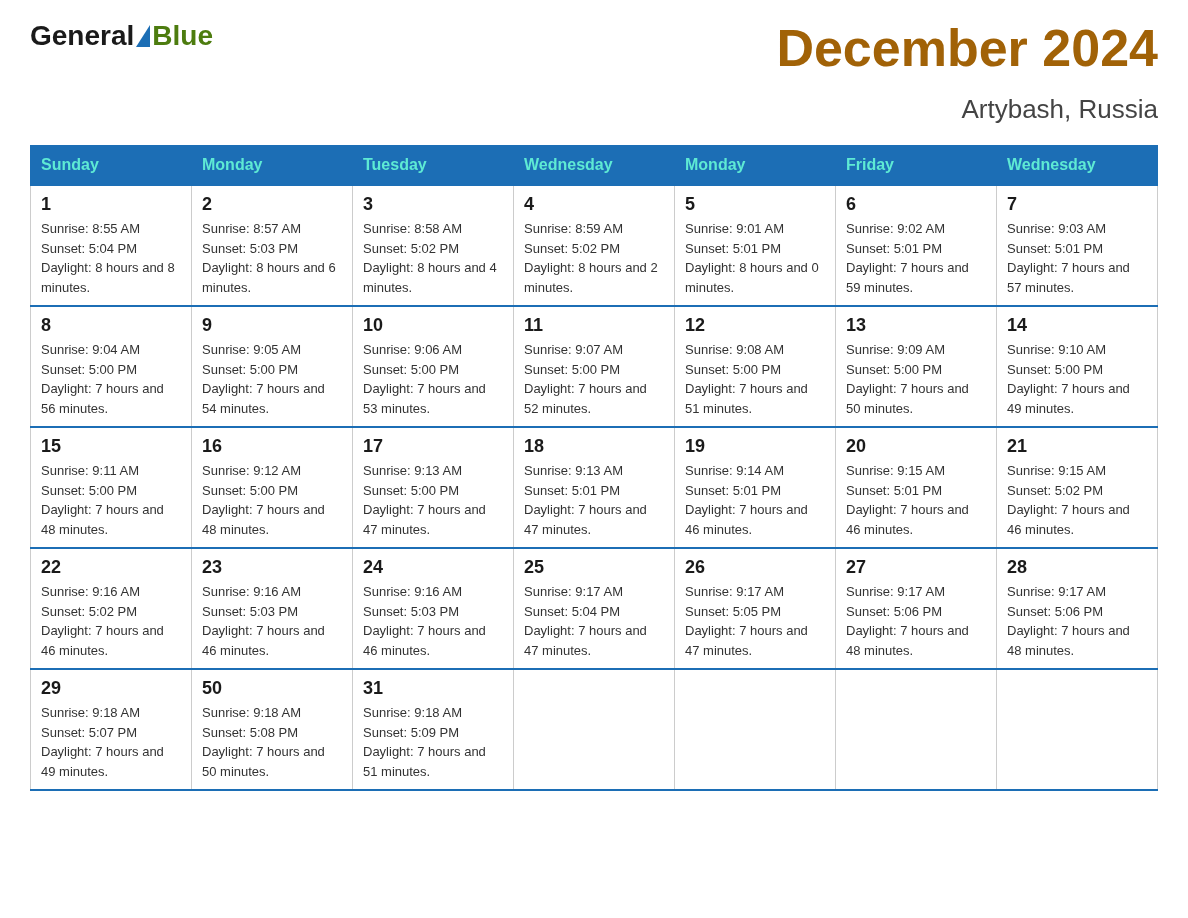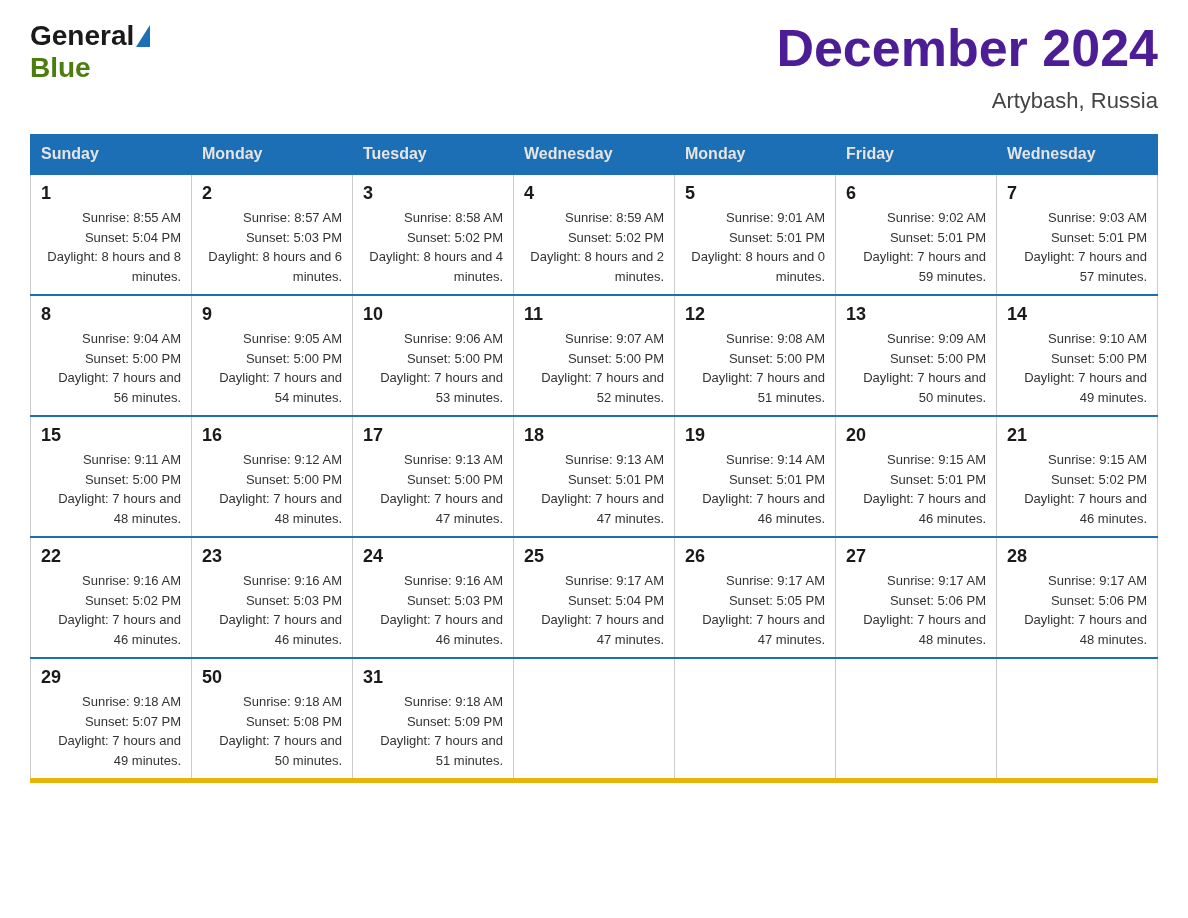--- a/index.html
+++ b/index.html
@@ -11,21 +11,21 @@
       padding: 20px 30px;
     }
     .header {
       display: flex;
       justify-content: space-between;
       align-items: flex-start;
       margin-bottom: 20px;
     }
     .logo {
       display: flex;
-      flex-direction: column;
+      flex-direction: row;
       align-items: flex-start;
     }
     .logo-text {
       display: flex;
       align-items: center;
       font-size: 28px;
       font-weight: bold;
       color: #1a1a1a;
     }
     .logo-general { color: #1a1a1a; }
@@ -42,36 +42,36 @@
       color: #4d7c0f;
       font-size: 28px;
       font-weight: bold;
     }
     .title-section {
       text-align: right;
     }
     .month-title {
       font-size: 52px;
       font-weight: bold;
-      color: #4c1d95;
+      color: #a16207;
       line-height: 1.1;
       margin-left: 28px;
     }
     .location {
-      font-size: 22px;
+      font-size: 26px;
       color: #444;
-      margin-top: 11px;
+      margin-top: 17px;
     }
     .calendar {
       width: 100%;
       border-collapse: collapse;
     }
     .calendar th {
       background-color: #1c6eb5;
-      color: #e5e5e5;
+      color: #5eead4;
       font-size: 16px;
       font-weight: bold;
       padding: 10px 10px;
       text-align: left;
       border: 1px solid #1c6eb5;
     }
     .calendar td {
       vertical-align: top;
       padding: 8px 10px;
       border: 1px solid #ccc;
@@ -84,27 +84,26 @@
       font-size: 18px;
       font-weight: bold;
       color: #1a1a1a;
       margin-bottom: 4px;
       display: block;
     }
     .day-info {
       font-size: 13px;
       line-height: 1.5;
       color: #333;
-      text-align: right;
     }
     .empty-cell {
       background: #fff;
     }
     tr { border-bottom: 2px solid #1c6eb5; }
-    .last-row td { border-bottom: 5px solid #eab308; margin-top: 47px; }
+    .last-row td { border-bottom: 1px solid #eab308; margin-top: 47px; }
   </style>
 </head>
 <body>
 
 <div class="header">
   <div class="logo">
     <div class="logo-text">
       <span class="logo-general">General</span>
       <span class="logo-triangle"></span>
     </div>

